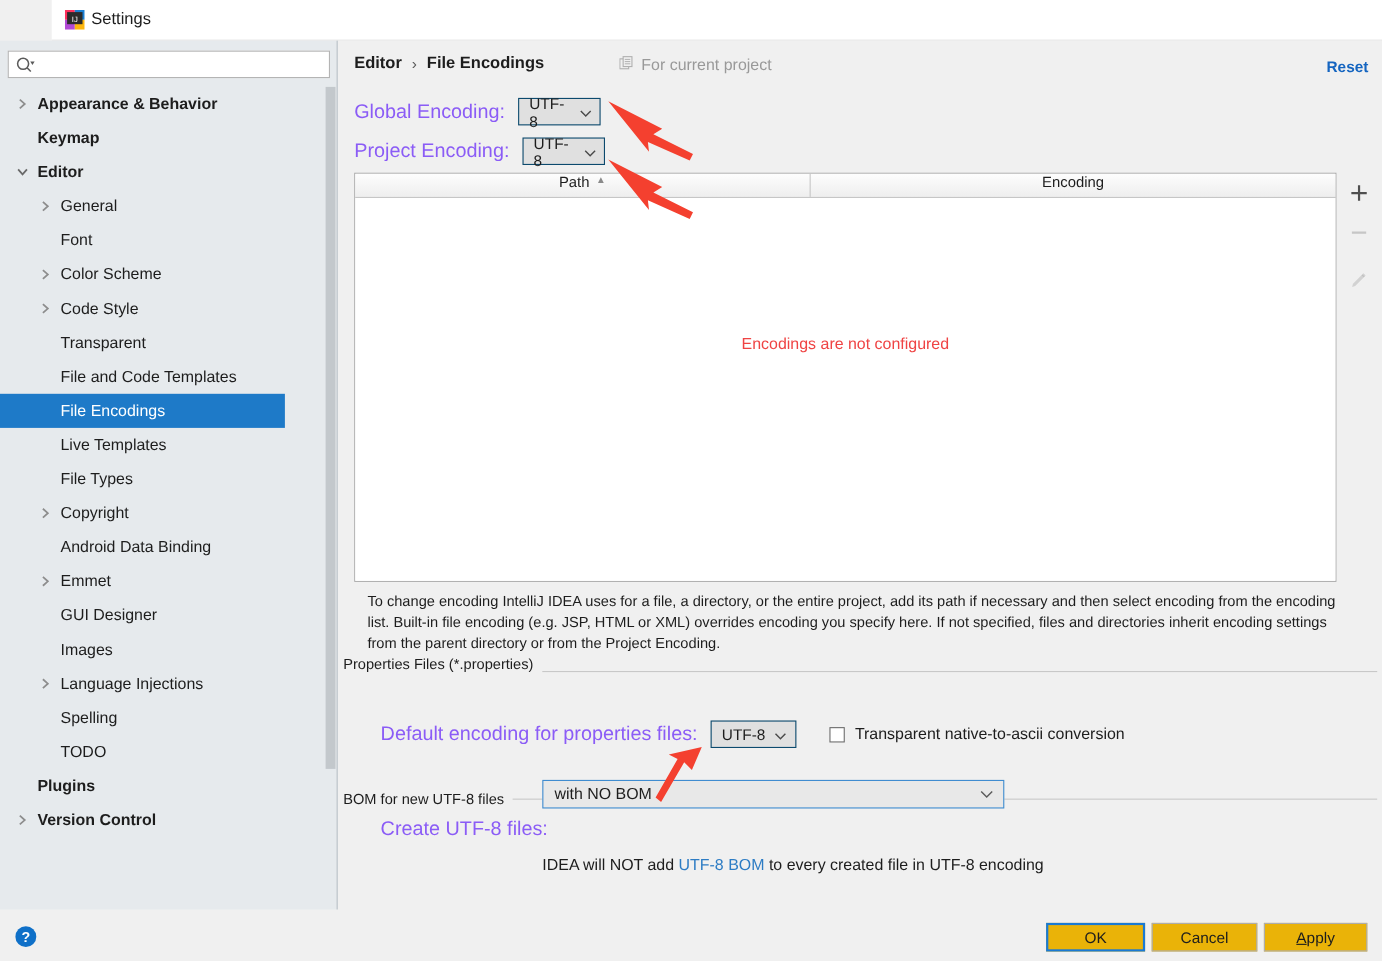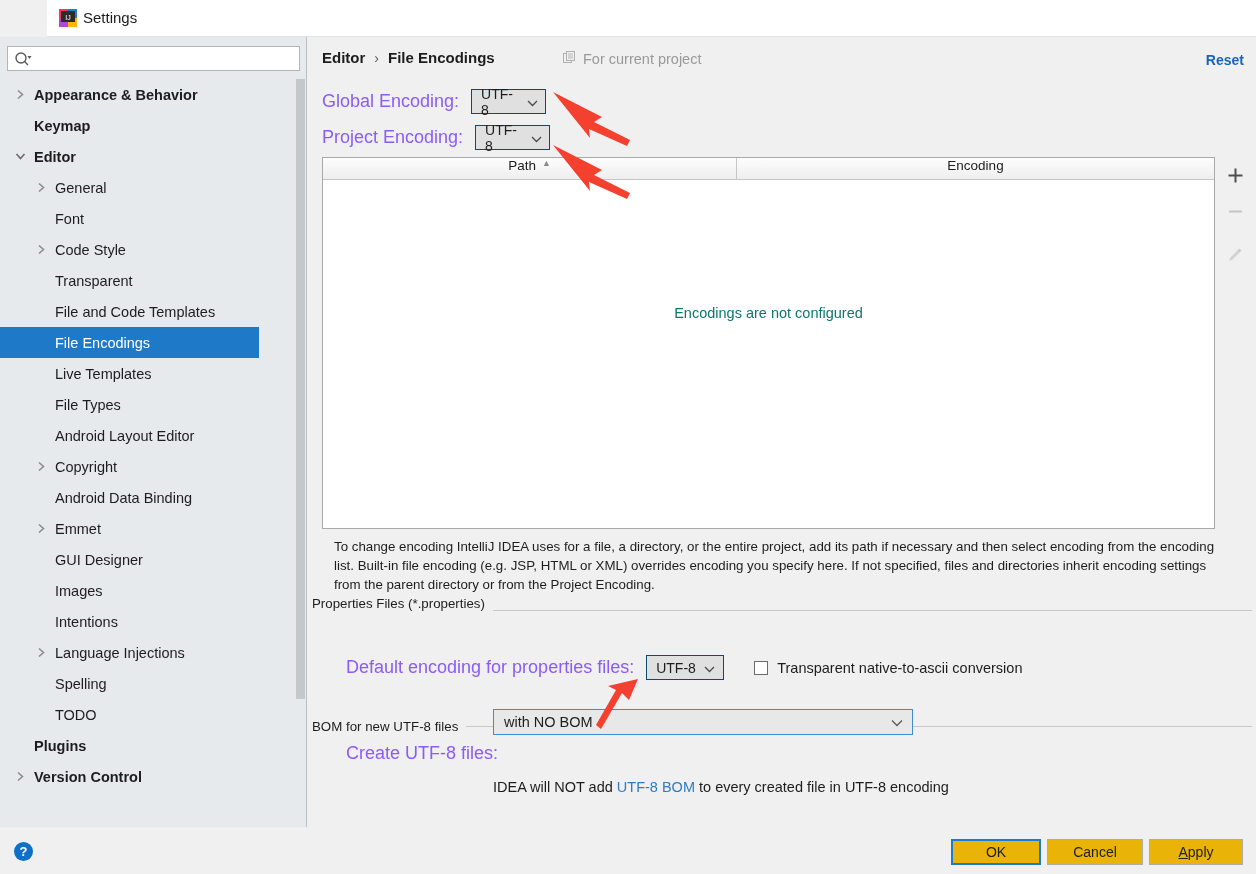--- a/index.html
+++ b/index.html
@@ -143,21 +143,21 @@
   }
   .th.path { width: 414px; border-right: 1px solid #c6c6c6; }
   .th.enc { flex: 1; }
   .sort-caret { color: #8a8a8a; font-size: 9px; }
   .table-body {
     position: relative; height: 348px; background: #ffffff;
   }
   .empty-text {
     position: absolute; left: 0; right: 0; top: 125px;
     text-align: center;
-    font-size: 14.5px; color: #0f766e;
+    font-size: 14.5px; color: #ef4444;
   }
   .table-tools {
     position: absolute; left: 908px; top: 120px; width: 38px; height: 372px;
   }
   .tool-btn {
     width: 38px; height: 36px;
     display: flex; align-items: center; justify-content: center;
     cursor: default;
   }
 
@@ -293,20 +293,28 @@
       </div>
       <div class="tree-row lvl1">
         <span class="tree-label">Font</span>
       </div>
       <div class="tree-row lvl1">
         <span class="tree-arrow">
           <svg width="9" height="11" viewBox="0 0 9 11">
             <polyline points="2,1.5 6.5,5.5 2,9.5" fill="none" stroke="#8d8d8d" stroke-width="1.6"></polyline>
           </svg>
         </span>
+        <span class="tree-label">Color Scheme</span>
+      </div>
+      <div class="tree-row lvl1">
+        <span class="tree-arrow">
+          <svg width="9" height="11" viewBox="0 0 9 11">
+            <polyline points="2,1.5 6.5,5.5 2,9.5" fill="none" stroke="#8d8d8d" stroke-width="1.6"></polyline>
+          </svg>
+        </span>
         <span class="tree-label">Code Style</span>
         <span class="proj-icon"><svg width="13" height="13" viewBox="0 0 13 13">
             <rect x="0.5" y="2.5" width="8" height="9" fill="none" stroke="#b7b7b7" stroke-width="1"></rect>
             <rect x="3.5" y="0.5" width="8" height="9" fill="none" stroke="#b7b7b7" stroke-width="1"></rect>
             <line x1="5" y1="3" x2="10" y2="3" stroke="#b7b7b7" stroke-width="0.9"></line>
             <line x1="5" y1="5" x2="10" y2="5" stroke="#b7b7b7" stroke-width="0.9"></line>
             <line x1="5" y1="7" x2="10" y2="7" stroke="#b7b7b7" stroke-width="0.9"></line>
           </svg></span>
       </div>
       <div class="tree-row lvl1">
@@ -339,23 +347,20 @@
             <line x1="5" y1="7" x2="10" y2="7" stroke="#cfe4f5" stroke-width="0.9"></line>
           </svg></span>
       </div>
       <div class="tree-row lvl1">
         <span class="tree-label">Live Templates</span>
       </div>
       <div class="tree-row lvl1">
         <span class="tree-label">File Types</span>
       </div>
       <div class="tree-row lvl1">
-        <span class="tree-label">Android Layout Editor</span>
-      </div>
-      <div class="tree-row lvl1">
         <span class="tree-arrow">
           <svg width="9" height="11" viewBox="0 0 9 11">
             <polyline points="2,1.5 6.5,5.5 2,9.5" fill="none" stroke="#8d8d8d" stroke-width="1.6"></polyline>
           </svg>
         </span>
         <span class="tree-label">Copyright</span>
         <span class="proj-icon"><svg width="13" height="13" viewBox="0 0 13 13">
             <rect x="0.5" y="2.5" width="8" height="9" fill="none" stroke="#b7b7b7" stroke-width="1"></rect>
             <rect x="3.5" y="0.5" width="8" height="9" fill="none" stroke="#b7b7b7" stroke-width="1"></rect>
             <line x1="5" y1="3" x2="10" y2="3" stroke="#b7b7b7" stroke-width="0.9"></line>
@@ -379,23 +384,20 @@
         <span class="proj-icon"><svg width="13" height="13" viewBox="0 0 13 13">
             <rect x="0.5" y="2.5" width="8" height="9" fill="none" stroke="#b7b7b7" stroke-width="1"></rect>
             <rect x="3.5" y="0.5" width="8" height="9" fill="none" stroke="#b7b7b7" stroke-width="1"></rect>
             <line x1="5" y1="3" x2="10" y2="3" stroke="#b7b7b7" stroke-width="0.9"></line>
             <line x1="5" y1="5" x2="10" y2="5" stroke="#b7b7b7" stroke-width="0.9"></line>
             <line x1="5" y1="7" x2="10" y2="7" stroke="#b7b7b7" stroke-width="0.9"></line>
           </svg></span>
       </div>
       <div class="tree-row lvl1">
         <span class="tree-label">Images</span>
-      </div>
-      <div class="tree-row lvl1">
-        <span class="tree-label">Intentions</span>
       </div>
       <div class="tree-row lvl1">
         <span class="tree-arrow">
           <svg width="9" height="11" viewBox="0 0 9 11">
             <polyline points="2,1.5 6.5,5.5 2,9.5" fill="none" stroke="#8d8d8d" stroke-width="1.6"></polyline>
           </svg>
         </span>
         <span class="tree-label">Language Injections</span>
         <span class="proj-icon"><svg width="13" height="13" viewBox="0 0 13 13">
             <rect x="0.5" y="2.5" width="8" height="9" fill="none" stroke="#b7b7b7" stroke-width="1"></rect>

